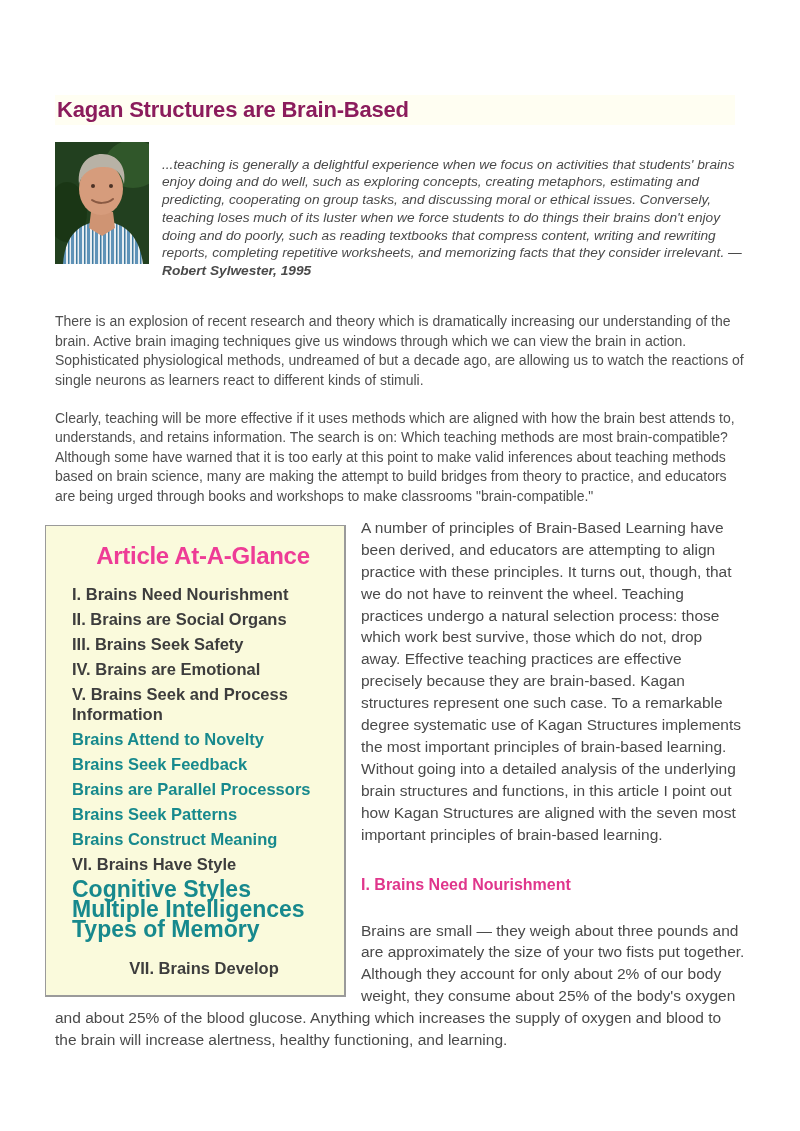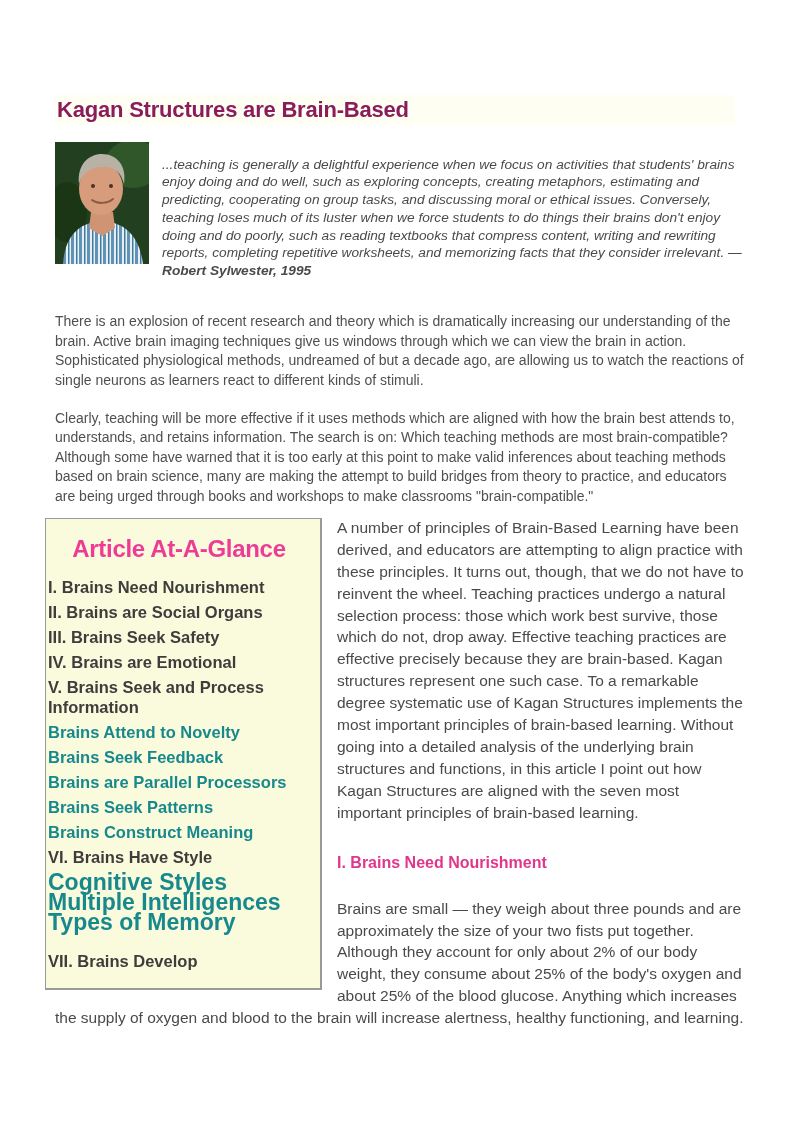--- a/index.html
+++ b/index.html
@@ -34,35 +34,35 @@
   .quote-text b{font-weight:bold;}
 
   
   .p-full{
     width:690px;margin:19px 0 0 0;font-size:14px;line-height:19.4px;color:#4f4f4f;
   }
 
   
   .two-col{margin-top:8px;}
   .glance-box{
-    float:left;width:266px;margin:1px 15px 6px -10px;
+    float:left;width:266px;margin:8px 15px 6px -10px;
     background:#FAFADC;border:solid #9a9a9a;border-width:1px 2px 2px 1px;
-    padding:6px 8px 12px 0;
+    padding:6px 8px 12px 24px;
   }
   .glance-title{
     margin:10px 0 14px 0;text-align:center;
     font-size:24px;font-weight:bold;color:#EE3C96;letter-spacing:-0.3px;
   }
   .glance-item{
     margin:0 0 5px 2px;font-size:16.5px;font-weight:bold;
     line-height:20px;color:#3d3d3d;
   }
   .glance-item.teal{color:#17898D;}
   .glance-item.tight{margin-bottom:0;line-height:20px;font-size:23px;}
-  .glance-item.gap{margin-top:19px;}
+  .glance-item.gap{margin-top:19px;text-align:center;}
 
   .col-p{
     margin:0;font-size:15.5px;line-height:21.9px;color:#4a4a4a;
   }
   .col-p.first{margin-top:11px;}
   .col-heading{
     margin:30px 0 26px 0;font-size:16px;font-weight:bold;color:#E0368C;
   }
 </style>
 </head>

